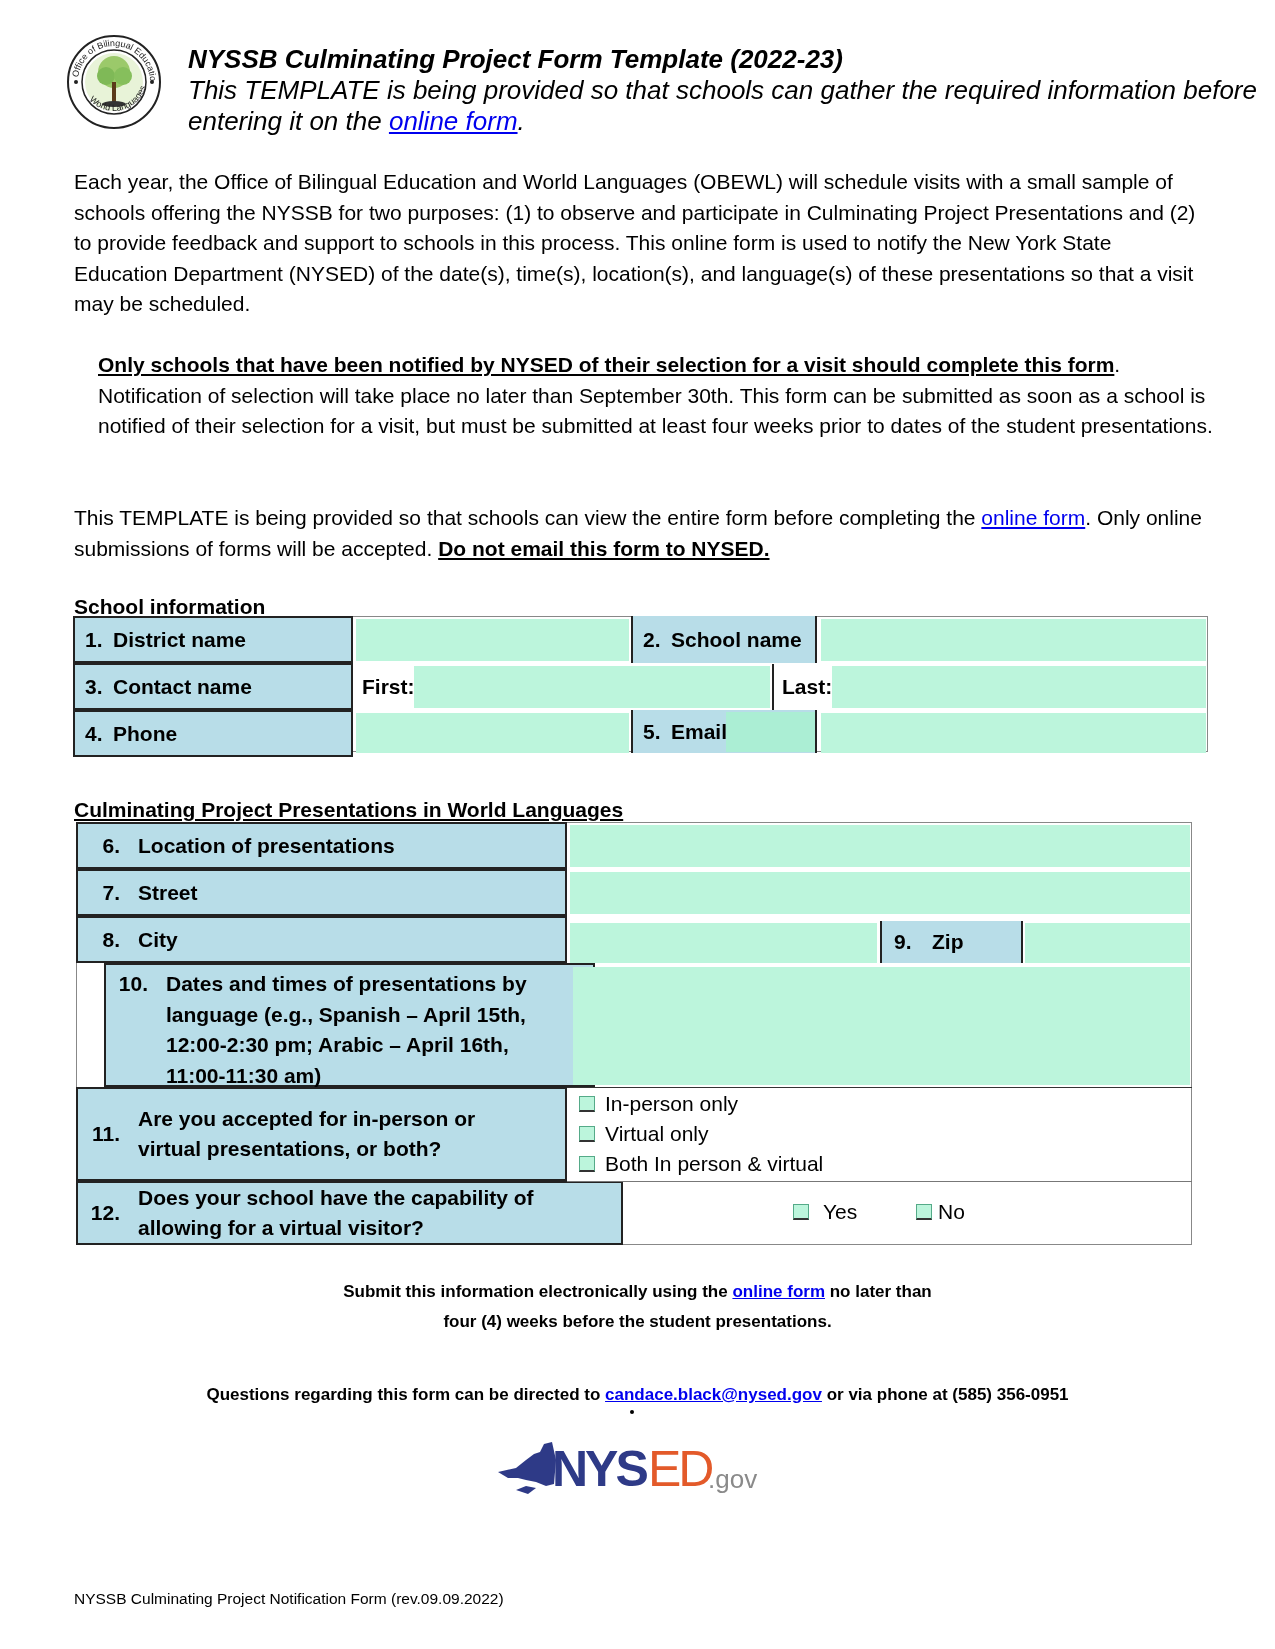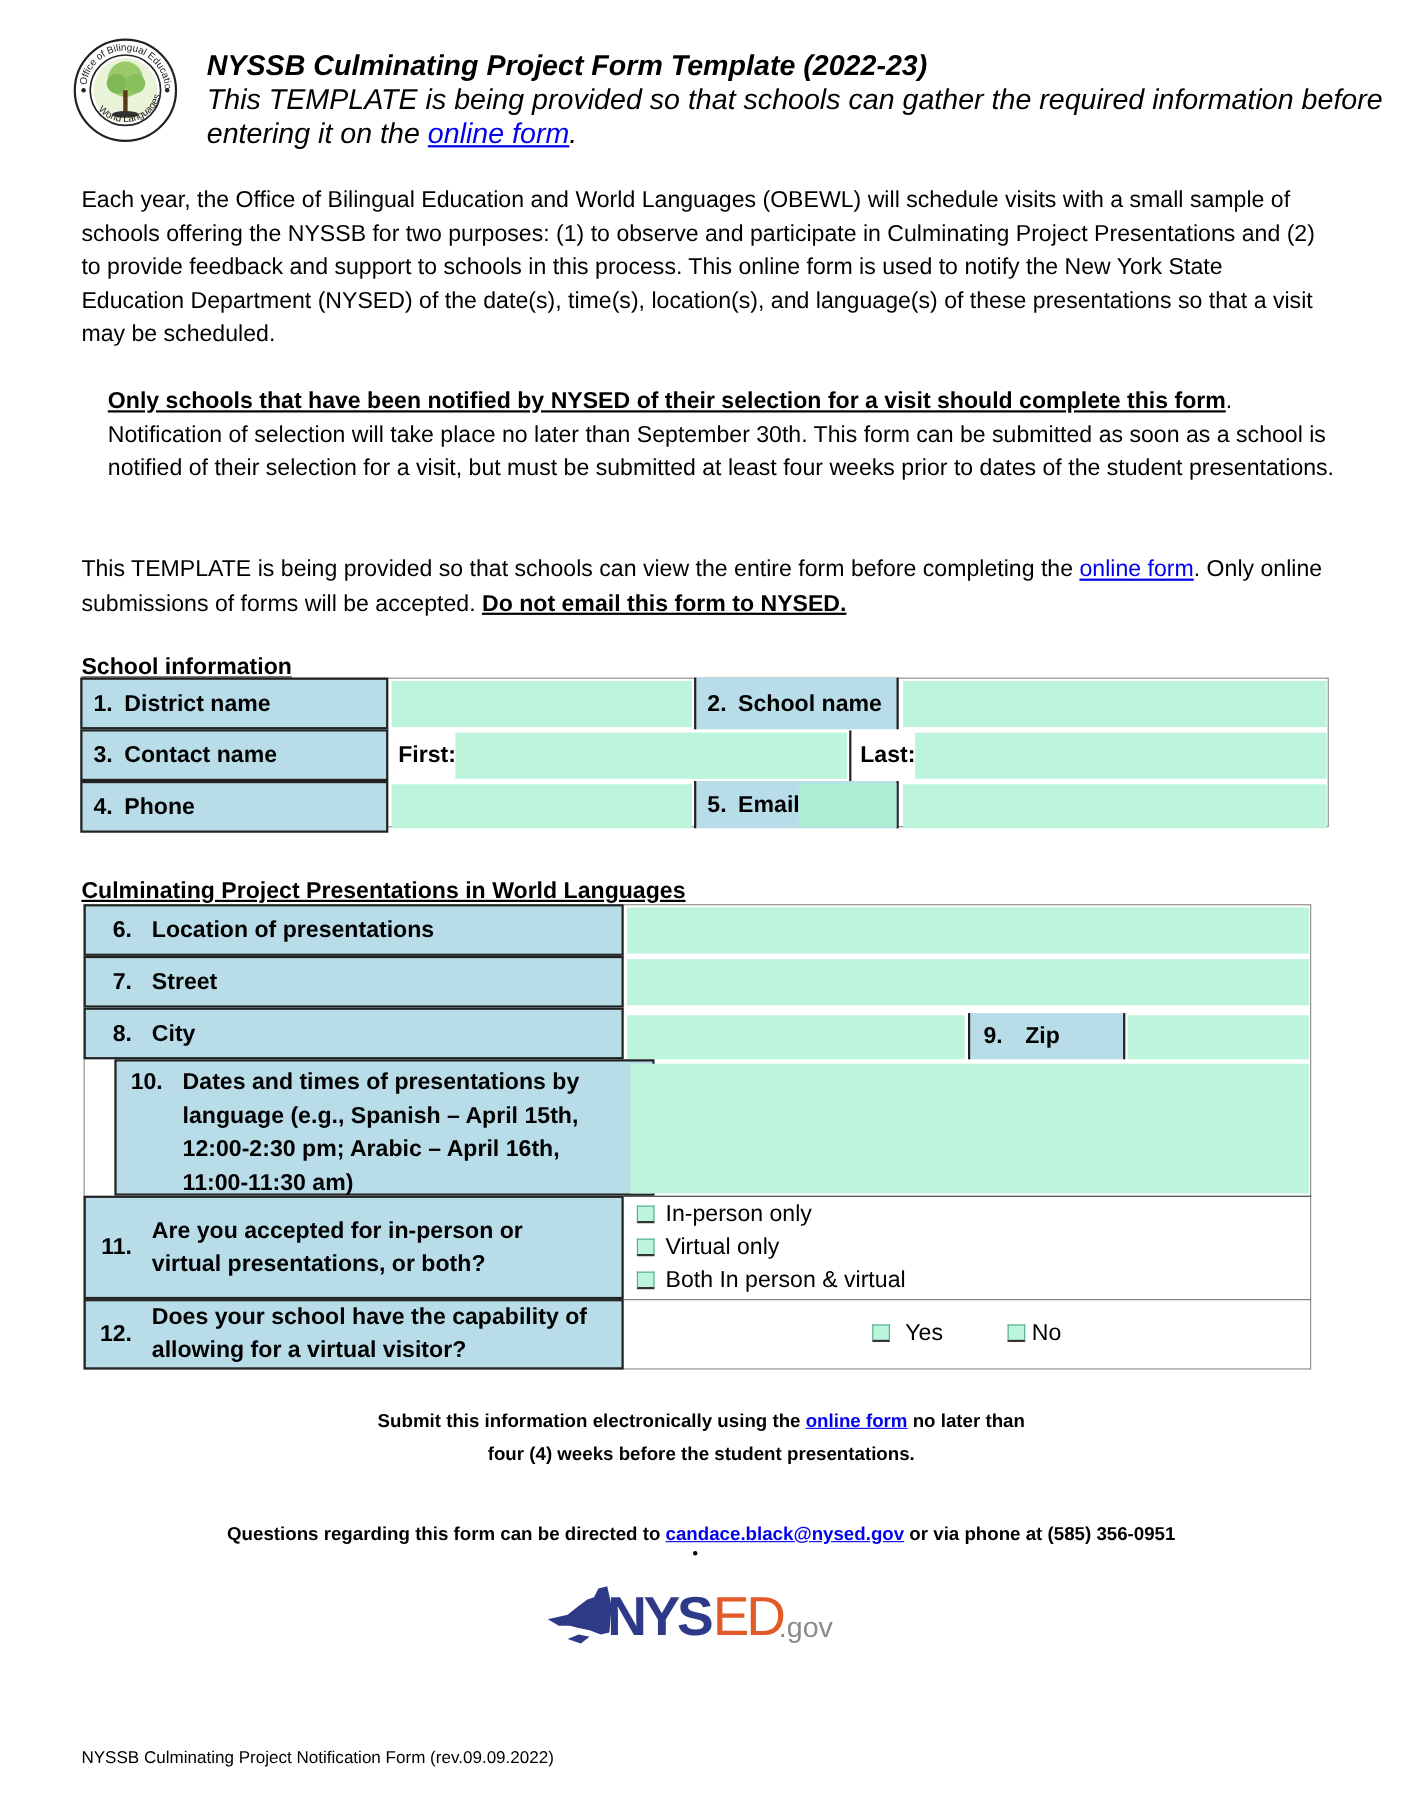--- a/index.html
+++ b/index.html
@@ -153,21 +153,21 @@
     </div>
   <div class="opt" style="left:579px;top:1122px;">
       <span class="cb"></span>
       <span>Virtual only</span>
     </div>
   <div class="opt" style="left:579px;top:1152px;">
       <span class="cb"></span>
       <span>Both In person &amp; virtual</span>
     </div>
 
-  <div class="lbl" style="left:76px;top:1181px;width:491px;height:64px;line-height:30px;">
+  <div class="lbl" style="left:76px;top:1181px;width:547px;height:64px;line-height:30px;">
       <span class="num2">12.</span>
       <span>
         <span style="display:block">Does your school have the capability of</span>
         <span style="display:block">allowing for a virtual visitor?</span>
       </span>
     </div>
   <div style="position:absolute;left:567px;top:1181px;width:625px;height:1px;background:#777;"></div>
   <div class="opt" style="left:793px;top:1200px;">
       <span class="cb" style="margin-right:14px"></span>
       <span>Yes</span>

